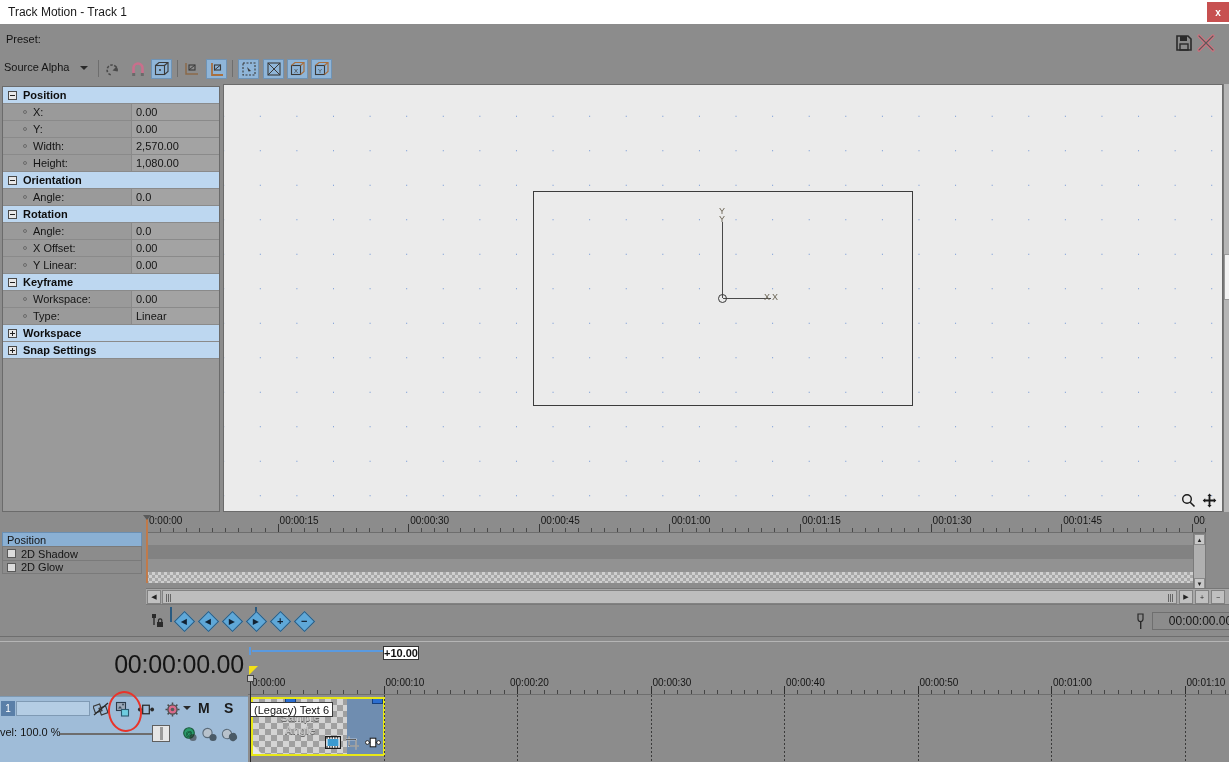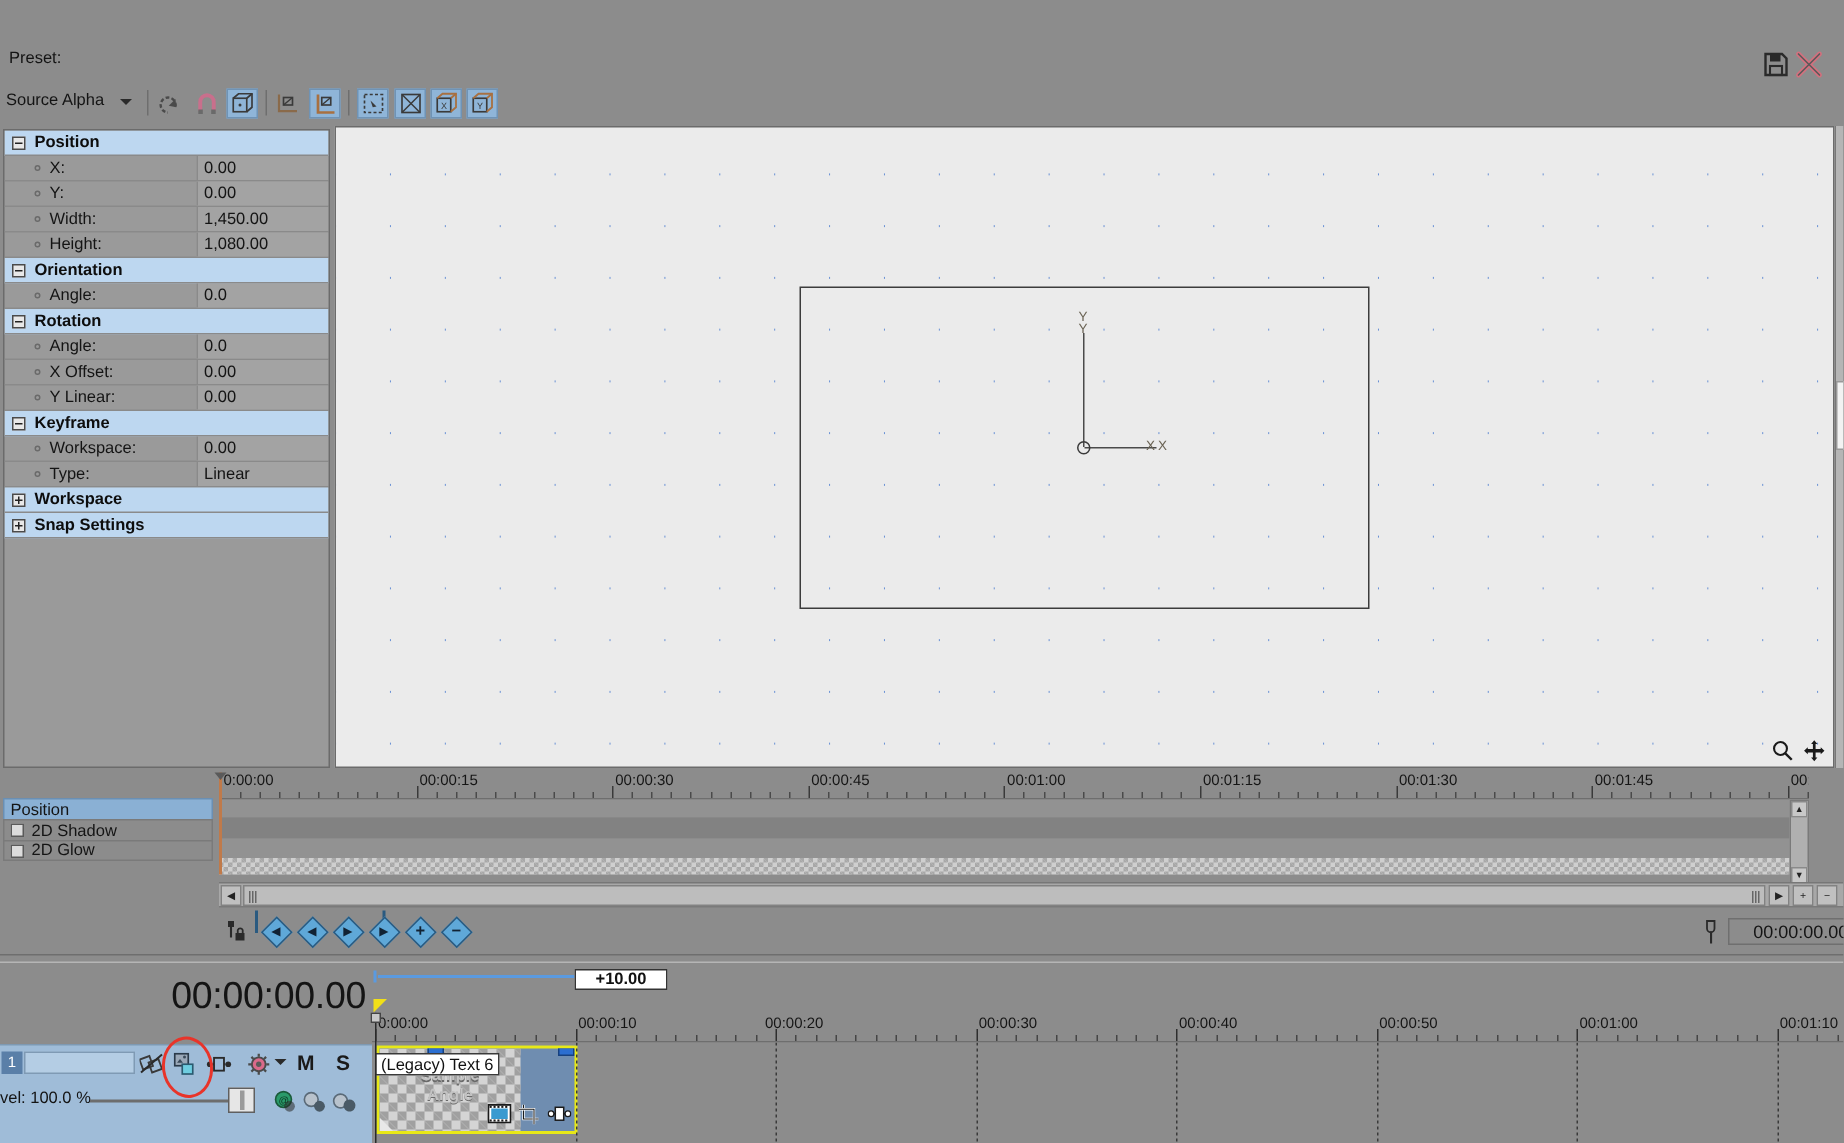--- a/index.html
+++ b/index.html
@@ -374,21 +374,21 @@
   .loop-arrow {
     position: absolute; left: 146px; top: 4px;
     width: 0; height: 0;
     border-left: 6px solid #5a9ae0;
     border-top: 5px solid transparent; border-bottom: 5px solid transparent;
   }
   .loop-badge {
     position: absolute; left: 135px; top: 4px; height: 14px;
     background: #ffffff; border: 1px solid #333;
     font-size: 11px; font-weight: bold; color: #111;
-    display: flex; align-items: center; padding: 0 13px;
+    display: flex; align-items: center; padding: 0 0;
   }
   .marker-tri {
     position: absolute; left: 1px; top: 24px;
     width: 0; height: 0;
     border-top: 9px solid #f2e017;
     border-right: 9px solid transparent;
   }
   .tl-ruler {
     position: absolute; left: 0; top: 36px; width: 981px; height: 17px;
     background: #8c8c8c; border-bottom: 1px solid #6e6e6e;
@@ -460,20 +460,24 @@
   .tl-cursor-head {
     position: absolute; left: -3px; top: 0px; width: 7px; height: 7px;
     background: #c9c9c9; border: 1px solid #444;
   }
 </style>
 </head>
 <body>
 
 <div id="app">
 
+  <div class="titlebar">
+    <div class="titlebar-text">Track Motion - Track 1</div>
+    <div class="close-btn">x</div>
+  </div>
 
   <div class="preset-row">
     <div class="preset-label">Preset:</div>
   </div>
   <div class="save-icon">
     <svg width="18" height="18" viewBox="0 0 18 18">
       <path d="M2 2 H13 L16 5 V16 H2 Z" fill="none" stroke="#2a2a2a" stroke-width="1.6"></path>
       <rect x="5" y="2" width="7" height="5" fill="#2a2a2a"></rect>
       <rect x="5" y="10" width="8" height="6" fill="none" stroke="#2a2a2a" stroke-width="1.4"></rect>
     </svg>
@@ -573,21 +577,21 @@
         <span class="p-value">0.00</span>
       </div>
       <div class="p-row">
         <span class="p-bullet"></span>
         <span class="p-name">Y:</span>
         <span class="p-value">0.00</span>
       </div>
       <div class="p-row">
         <span class="p-bullet"></span>
         <span class="p-name">Width:</span>
-        <span class="p-value">1,450.00</span>
+        <span class="p-value">2,570.00</span>
       </div>
       <div class="p-row">
         <span class="p-bullet"></span>
         <span class="p-name">Height:</span>
         <span class="p-value">1,080.00</span>
       </div>
       <div class="p-group">
         <span class="p-expander"></span>
         <span class="p-group-label">Orientation</span>
       </div>

